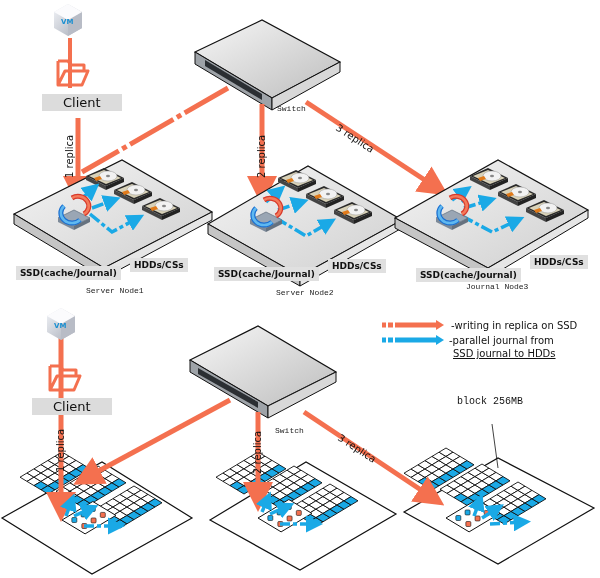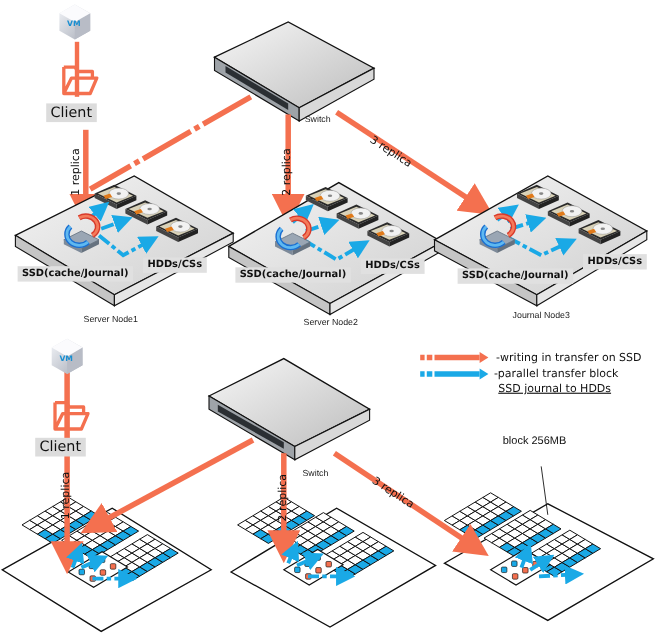--- a/index.html
+++ b/index.html
@@ -1,20 +1,20 @@
 <!DOCTYPE html>
 <html><head>
 <meta charset="utf-8">
 <style>
   html, body { margin:0; padding:0; background:#ffffff; }
   body { width:600px; height:578px; position:relative; overflow:hidden; font-family:"DejaVu Sans", sans-serif; }
   #stage { position:absolute; left:0; top:0; width:600px; height:578px; }
-  .lbl { position:absolute; font-family:Liberation Sans, sans-serif; color:#111; white-space:nowrap; }
-  .boxlbl { position:absolute; background:#e0e0e0; font-family:"DejaVu Sans", sans-serif; font-weight:bold; color:#111; font-size:9px; padding:2px 4px; white-space:nowrap; }
-  .client-lbl { position:absolute; background:#dcdcdc; font-family:"DejaVu Sans", sans-serif; font-size:13px; color:#111; padding:1px 4px; }
+  .lbl { position:absolute; font-family:Liberation Mono, monospace; color:#111; white-space:nowrap; }
+  .boxlbl { position:absolute; background:#e0e0e0; font-family:"DejaVu Sans", sans-serif; font-weight:bold; color:#111; font-size:9px; padding:2px 4px; white-space:nowrap;margin-top:24px; }
+  .client-lbl { position:absolute; background:#dcdcdc; font-family:"DejaVu Sans", sans-serif; font-size:13px; color:#111; padding:1px 21px; }
   .small { font-size:8px; color:#222; }
   .rot { position:absolute; font-size:10px; color:#111; white-space:nowrap; transform-origin:0 0; font-family:"DejaVu Sans", sans-serif; }
   .legend-text { position:absolute; font-size:10px; color:#111; font-family:"DejaVu Sans", sans-serif; line-height:13px; }
 </style>
 </head>
 <body>
 
 <svg id="stage" width="600" height="578" viewBox="0 0 600 578" xmlns="http://www.w3.org/2000/svg">
   <defs>
     <linearGradient id="swTop" x1="0" y1="0" x2="1" y2="1">
@@ -443,32 +443,32 @@
 
 <div class="client-lbl" style="left:42px;top:94px;">Client</div>
 <div class="lbl small" style="left:277px;top:104px;">Switch</div>
 
 <div class="rot" style="left:64px;top:178px;transform:rotate(-90deg);">1 replica</div>
 <div class="rot" style="left:256px;top:178px;transform:rotate(-90deg);">2 replica</div>
 <div class="rot" style="left:340px;top:122px;transform:rotate(33deg);">3 replica</div>
 
 <div class="boxlbl" style="left:16px;top:242px;">SSD(cache/Journal)</div>
 <div class="boxlbl" style="left:130px;top:234px;">HDDs/CSs</div>
-<div class="lbl small" style="left:76px;top:286px;">Server Node1</div>
+<div class="lbl small" style="left:86px;top:286px;">Server Node1</div>
 
 <div class="boxlbl" style="left:214px;top:243px;">SSD(cache/Journal)</div>
 <div class="boxlbl" style="left:328px;top:235px;">HDDs/CSs</div>
 <div class="lbl small" style="left:276px;top:288px;">Server Node2</div>
 
 <div class="boxlbl" style="left:416px;top:244px;">SSD(cache/Journal)</div>
 <div class="boxlbl" style="left:530px;top:231px;">HDDs/CSs</div>
 <div class="lbl small" style="left:466px;top:282px;">Journal Node3</div>
 
-<div class="legend-text" style="left:451px;top:319px;">-writing in transfer on SSD</div>
-<div class="legend-text" style="left:449px;top:334px;">-parallel transfer block</div>
+<div class="legend-text" style="left:451px;top:319px;">-writing in replica on SSD</div>
+<div class="legend-text" style="left:449px;top:334px;">-parallel journal from</div>
 <div class="legend-text" style="left:453px;top:347px;text-decoration:underline;">SSD journal to HDDs</div>
 
 <div class="client-lbl" style="left:32px;top:398px;">Client</div>
 <div class="lbl small" style="left:275px;top:426px;">Switch</div>
 <div class="rot" style="left:55px;top:472px;transform:rotate(-90deg);">1 replica</div>
 <div class="rot" style="left:252px;top:474px;transform:rotate(-90deg);">2 replica</div>
 <div class="rot" style="left:342px;top:432px;transform:rotate(33deg);">3 replica</div>
 <div class="lbl" style="left:457px;top:396px;font-size:10px;">block 256MB</div>
 
 </body></html>

